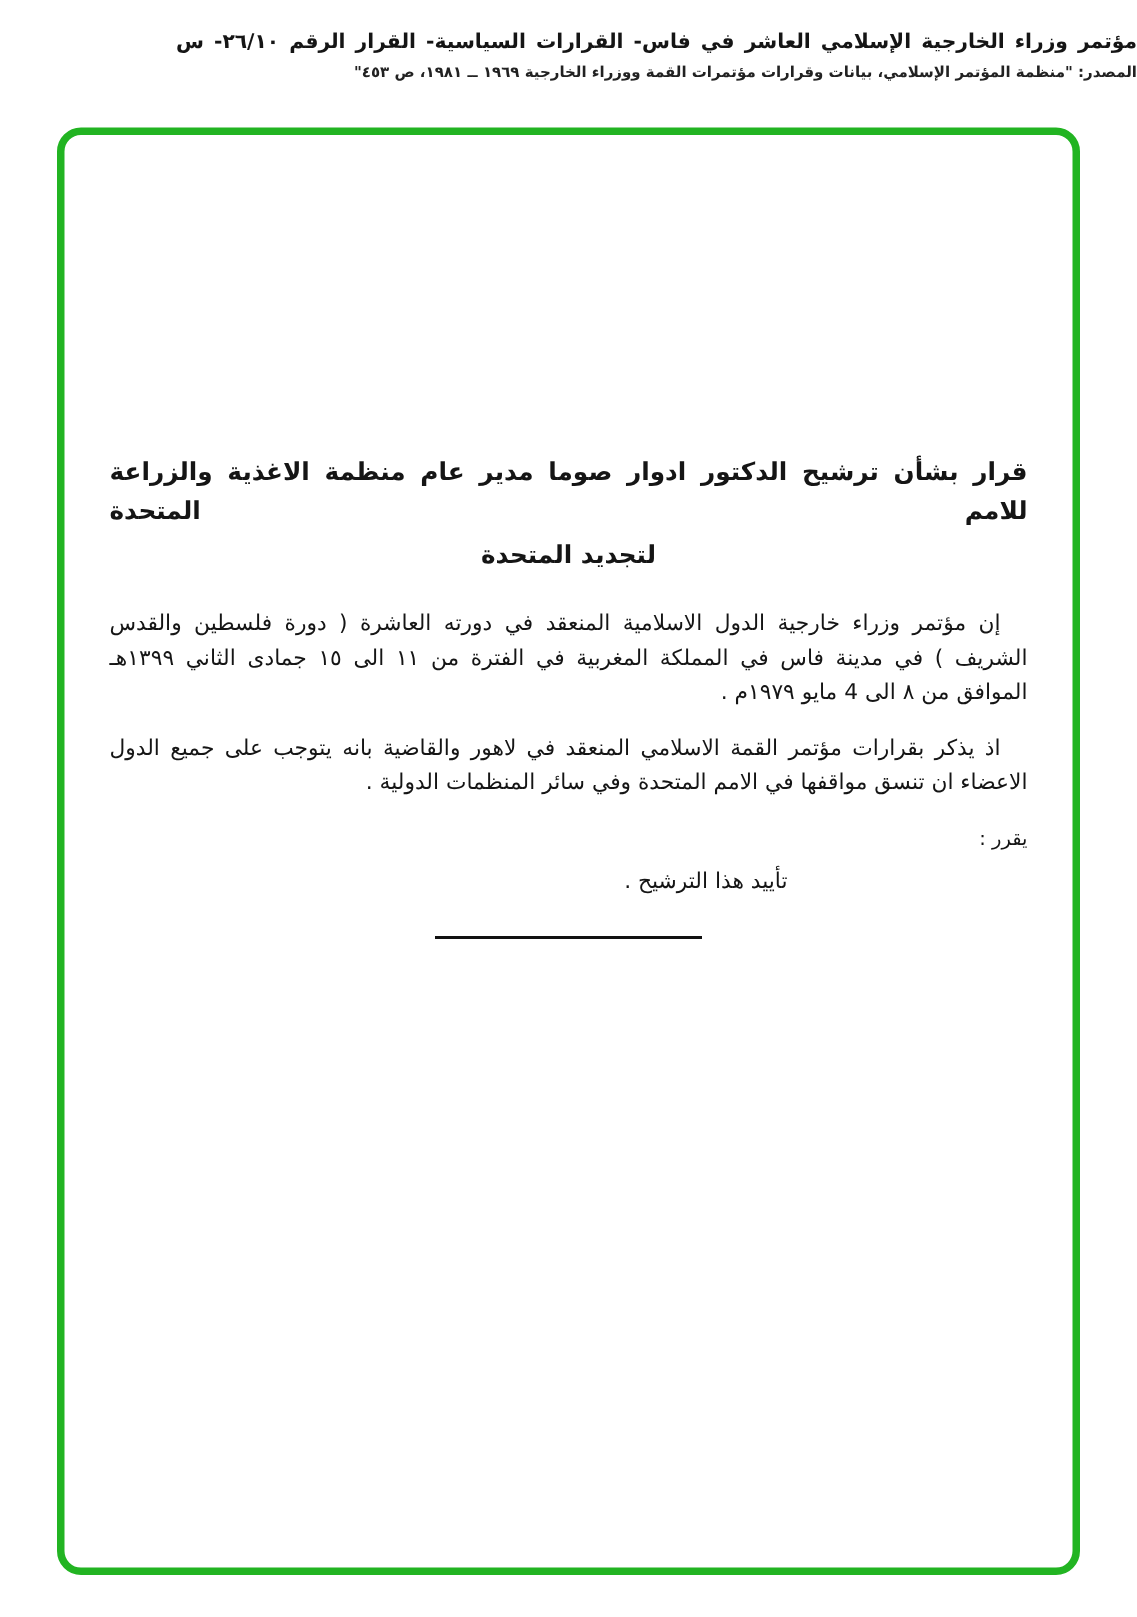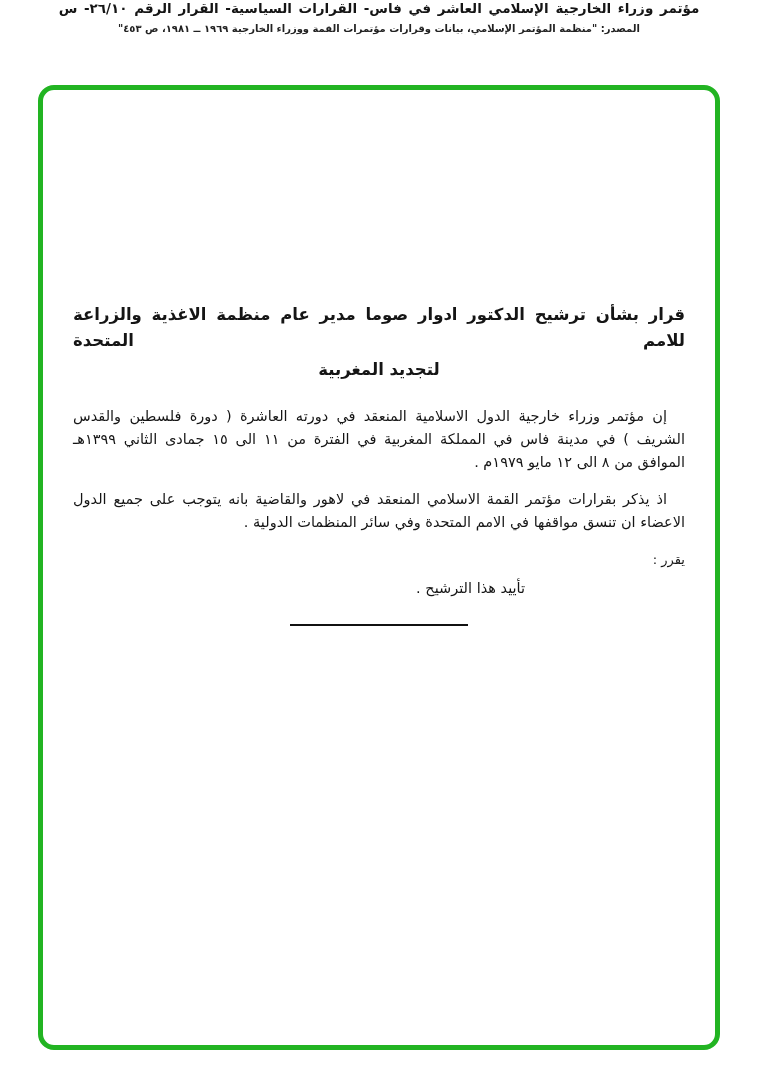--- a/index.html
+++ b/index.html
@@ -10,21 +10,22 @@
     background: #ffffff;
     font-family: "DejaVu Sans", sans-serif;
     direction: rtl;
     overflow: hidden;
     color: #151515;
   }
 
   .page { position: relative; width: 758px; height: 1078px; }
 
   .top-header {
-    text-align: center;
+    text-align: right;
+    padding-top: 20px;
   }
   .header-line1 {
     font-size: 13.5px;
     font-weight: bold;
     word-spacing: 2px;
   }
   .header-line2 {
     font-size: 10px;
     font-weight: bold;
     margin-top: 7px;
@@ -105,23 +106,23 @@
     <div class="header-line1">مؤتمر وزراء الخارجية الإسلامي العاشر في فاس- القرارات السياسية- القرار الرقم ٢٦/١٠- س</div>
     <div class="header-line2">المصدر: "منظمة المؤتمر الإسلامي، بيانات وقرارات مؤتمرات القمة ووزراء الخارجية ١٩٦٩ ــ ١٩٨١، ص ٤٥٣"</div>
   </header>
 
   <div class="green-frame">
     <div class="content">
 
 
       <div class="title-l1">قرار بشأن ترشيح الدكتور ادوار صوما مدير عام منظمة الاغذية والزراعة للامم المتحدة</div>
 
-      <div class="title-l2">لتجديد المغربية</div>
+      <div class="title-l2">لتجديد المتحدة</div>
 
-      <p class="para">إن مؤتمر وزراء خارجية الدول الاسلامية المنعقد في دورته العاشرة ( دورة فلسطين والقدس الشريف ) في مدينة فاس في المملكة المغربية في الفترة من ١١ الى ١٥ جمادى الثاني ١٣٩٩هـ الموافق من ٨ الى ١٢ مايو ١٩٧٩م .</p>
+      <p class="para">إن مؤتمر وزراء خارجية الدول الاسلامية المنعقد في دورته العاشرة ( دورة فلسطين والقدس الشريف ) في مدينة فاس في المملكة المغربية في الفترة من ١١ الى ١٥ جمادى الثاني ١٣٩٩هـ الموافق من ٨ الى 4 مايو ١٩٧٩م .</p>
 
       <p class="para">اذ يذكر بقرارات مؤتمر القمة الاسلامي المنعقد في لاهور والقاضية بانه يتوجب على جميع الدول الاعضاء ان تنسق مواقفها في الامم المتحدة وفي سائر المنظمات الدولية .</p>
 
 
       <p class="decides">يقرر :</p>
 
       <p class="decision-text">تأييد هذا الترشيح .</p>
 
       <div class="separator"></div>
 

